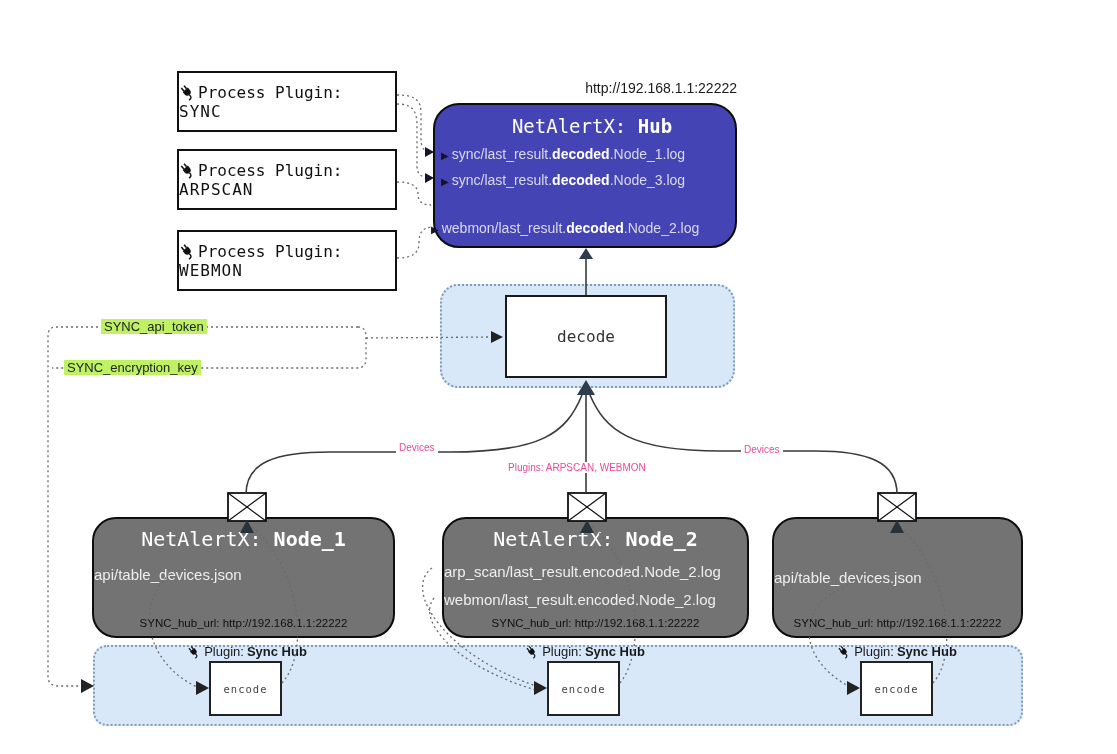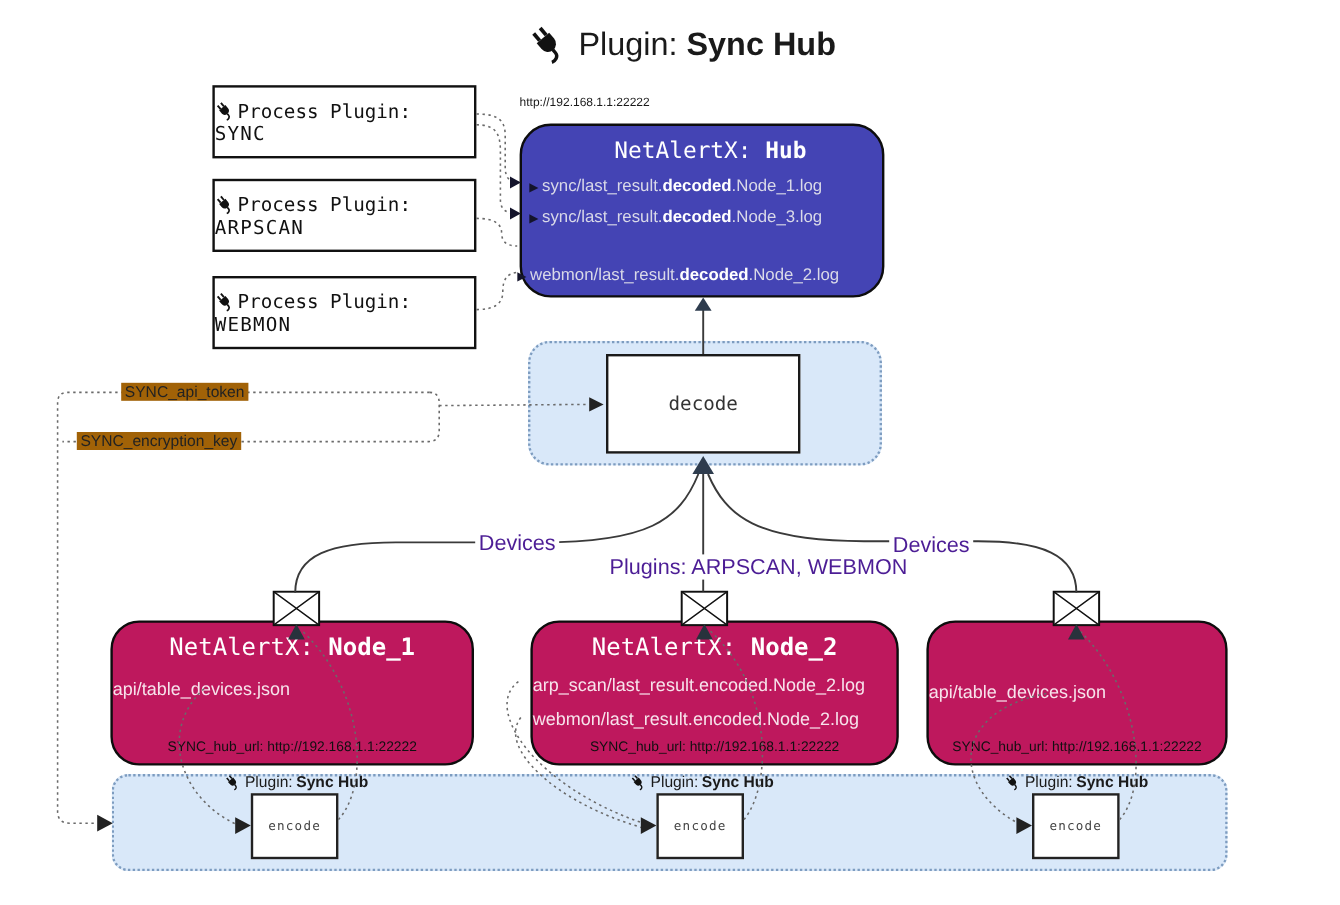--- a/index.html
+++ b/index.html
@@ -12,44 +12,44 @@
   .title .t-name { font-weight:bold; }
 
   
   .pbox { position:absolute; left:177px; width:220px; height:61px; background:#fff; border:2px solid #111;
           display:flex; flex-direction:column; align-items:flex-start; justify-content:center; z-index:2;
           font-family:"DejaVu Sans Mono", monospace; font-size:16px; color:#111; }
   .pbox .l1 { display:flex; align-items:center; gap:2px; }
   .pbox .l2 { letter-spacing:1px; }
 
   
-  .hub-url { position:absolute; left:433px; top:80px; width:304px; text-align:left; font-size:10px; color:#1a1a1a; z-index:2; }
+  .hub-url { position:absolute; left:433px; top:80px; width:304px; text-align:right; font-size:14px; color:#1a1a1a; z-index:2; }
   .hub { position:absolute; left:433px; top:103px; width:304px; height:145px; background:#4444b4; border:2px solid #0d0d0d;
          border-radius:26px; z-index:2; }
   .hub .h-title { position:absolute; top:10px; left:0; width:100%; text-align:center; color:#fff;
                   font-family:"DejaVu Sans Mono", monospace; font-size:19px;padding-left:14px; }
   .hub .h-line { position:absolute; left:6px; white-space:nowrap; font-size:14px; color:#d9d9e8; }
   .hub .h-line .blt { font-size:10px; color:#14142b; margin-right:3px; }
   .hub .h-line.wide { left:1px; }
   .hub .h-line.wide .blt { margin-left:-5px; }
   .hub .bold { font-weight:bold; color:#fff; }
 
   
   .dec-band { position:absolute; left:440px; top:284px; width:295px; height:104px; background:#d9e8f9;
               border:2px dotted #7d9cc0; border-radius:18px; z-index:1; }
   .dec-box { position:absolute; left:505px; top:295px; width:162px; height:83px; background:#fff; border:2px solid #1a1a1a;
              display:flex; align-items:center; justify-content:center; z-index:2;
              font-family:"DejaVu Sans Mono", monospace; font-size:16px; color:#333; }
 
   
-  .flabel { position:absolute; background:#a16207; padding:0 3px; font-size:13px; color:#222; z-index:6; white-space:nowrap; }
-  .elabel { position:absolute; background:#fff; padding:0 3px; font-size:18px; color:#4c1d95; z-index:6; white-space:nowrap; }
-
-  
-  .node { position:absolute; top:517px; height:121px; background:#be185d; border:2px solid #0d0d0d; border-radius:24px; z-index:2; }
+  .flabel { position:absolute; background:#bef264; padding:0 3px; font-size:13px; color:#222; z-index:6; white-space:nowrap; }
+  .elabel { position:absolute; background:#fff; padding:0 3px; font-size:10px; color:#ec4899; z-index:6; white-space:nowrap; }
+
+  
+  .node { position:absolute; top:517px; height:121px; background:#737373; border:2px solid #0d0d0d; border-radius:24px; z-index:2; }
   .node .n-title { position:absolute; top:8px; left:0; width:100%; text-align:center; color:#fff;
                    font-family:"DejaVu Sans Mono", monospace; font-size:20px; white-space:nowrap; }
   .node .n-file { position:absolute; left:0; width:100%; text-align:left; font-size:15px; color:rgba(255,255,255,.88); white-space:nowrap; }
   .node .n-url { position:absolute; bottom:7px; left:0; width:100%; text-align:center; font-size:11.5px; color:#101010; }
   .bold { font-weight:bold; }
 
   
   .env { position:absolute; top:492px; width:40px; height:30px; z-index:4; }
 
   
@@ -101,33 +101,20 @@
       <polygon points="425,173 425,183 434,178" fill="#14142b"></polygon>
       <polygon points="196,681 196,695 209,688" fill="#222"></polygon>
       <polygon points="534,681 534,695 547,688" fill="#222"></polygon>
       <polygon points="847,681 847,695 860,688" fill="#222"></polygon>
       <polygon points="240,533 254,533 247,520" fill="#28323c"></polygon>
       <polygon points="580,533 594,533 587,520" fill="#28323c"></polygon>
       <polygon points="890,533 904,533 897,520" fill="#28323c"></polygon>
     </g>
   </svg>
 
-  <div class="title">
-    <span>
-      <svg class="plug-svg" width="34" height="34" viewBox="0 0 24 24">
-        <g transform="rotate(-40 12 12)">
-          <line x1="9.5" y1="1.5" x2="9.5" y2="7" stroke="#111" stroke-width="2.2"></line>
-          <line x1="14.5" y1="1.5" x2="14.5" y2="7" stroke="#111" stroke-width="2.2"></line>
-          <path d="M7.2 7 h9.6 v4.5 a4.8 4.8 0 0 1 -9.6 0 z" fill="#111"></path>
-          <path d="M12 16 v2.6 c0 2.6 -3.2 3.6 -5.2 2.8" stroke="#111" stroke-width="2" fill="none"></path>
-        </g>
-      </svg>
-    </span>
-    <span class="t-text"><span>Plugin:</span>&nbsp;<span class="t-name">Sync Hub</span></span>
-  </div>
 
   <div class="pbox" style="top:71px;">
     <div class="l1">
         <span>
           <svg class="plug-svg" width="17" height="17" viewBox="0 0 24 24">
             <g transform="rotate(-40 12 12)">
               <line x1="9.5" y1="1.5" x2="9.5" y2="7" stroke="#111" stroke-width="2.2"></line>
               <line x1="14.5" y1="1.5" x2="14.5" y2="7" stroke="#111" stroke-width="2.2"></line>
               <path d="M7.2 7 h9.6 v4.5 a4.8 4.8 0 0 1 -9.6 0 z" fill="#111"></path>
               <path d="M12 16 v2.6 c0 2.6 -3.2 3.6 -5.2 2.8" stroke="#111" stroke-width="2" fill="none"></path>

